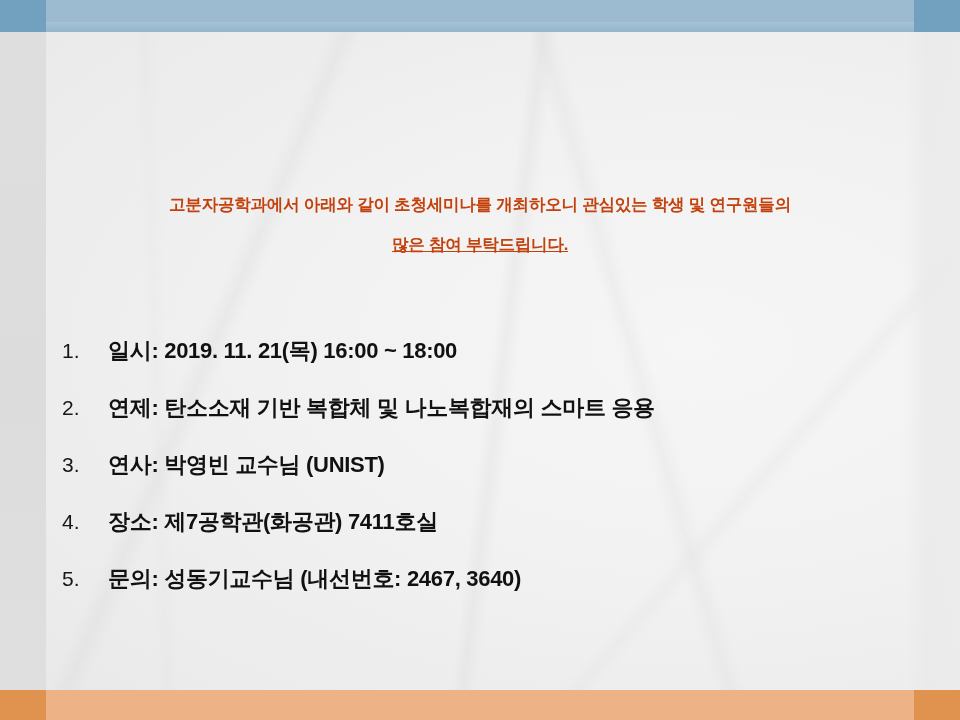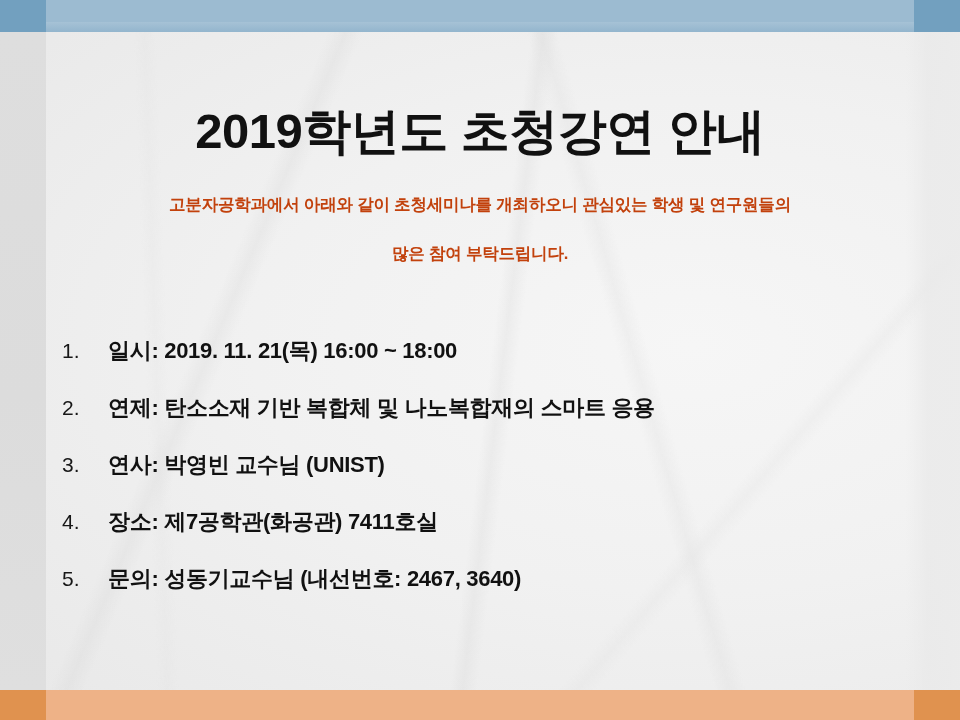--- a/index.html
+++ b/index.html
@@ -114,21 +114,21 @@
     position: absolute;
     left: 60px; top: 194px;
     width: 840px;
     text-align: center;
     color: #c2410c;
     font-size: 16.5px;
     font-weight: 700;
     letter-spacing: -0.2px;
   }
   .subtitle .line { display: block; }
-  .subtitle .line + .line { margin-top: 27px; }
+  .subtitle .line + .line { margin-top: 18px; text-decoration: underline; }
 
   
   .agenda {
     position: absolute;
     left: 0; top: 321px;
     width: 960px;
   }
   .agenda-item {
     position: relative;
     height: 57px;
@@ -166,21 +166,20 @@
   <div class="bg-texture"></div>
   <div class="bg-left-gutter"></div>
   <div class="bg-right-seam"></div>
 
   <div class="band-top">
     <div class="cap left"></div>
     <div class="cap right"></div>
     <div class="sheen"></div>
   </div>
 
-  <h1 class="title">2019학년도 초청강연 안내</h1>
 
   <div class="subtitle">
     <span class="line">고분자공학과에서 아래와 같이 초청세미나를 개최하오니 관심있는 학생 및 연구원들의</span>
     <span class="line">많은 참여 부탁드립니다.</span>
   </div>
 
   <ol class="agenda">
     <li class="agenda-item">
       <span class="num">1.</span>
       <span class="txt">일시: 2019. 11. 21(목) 16:00 ~ 18:00</span>

